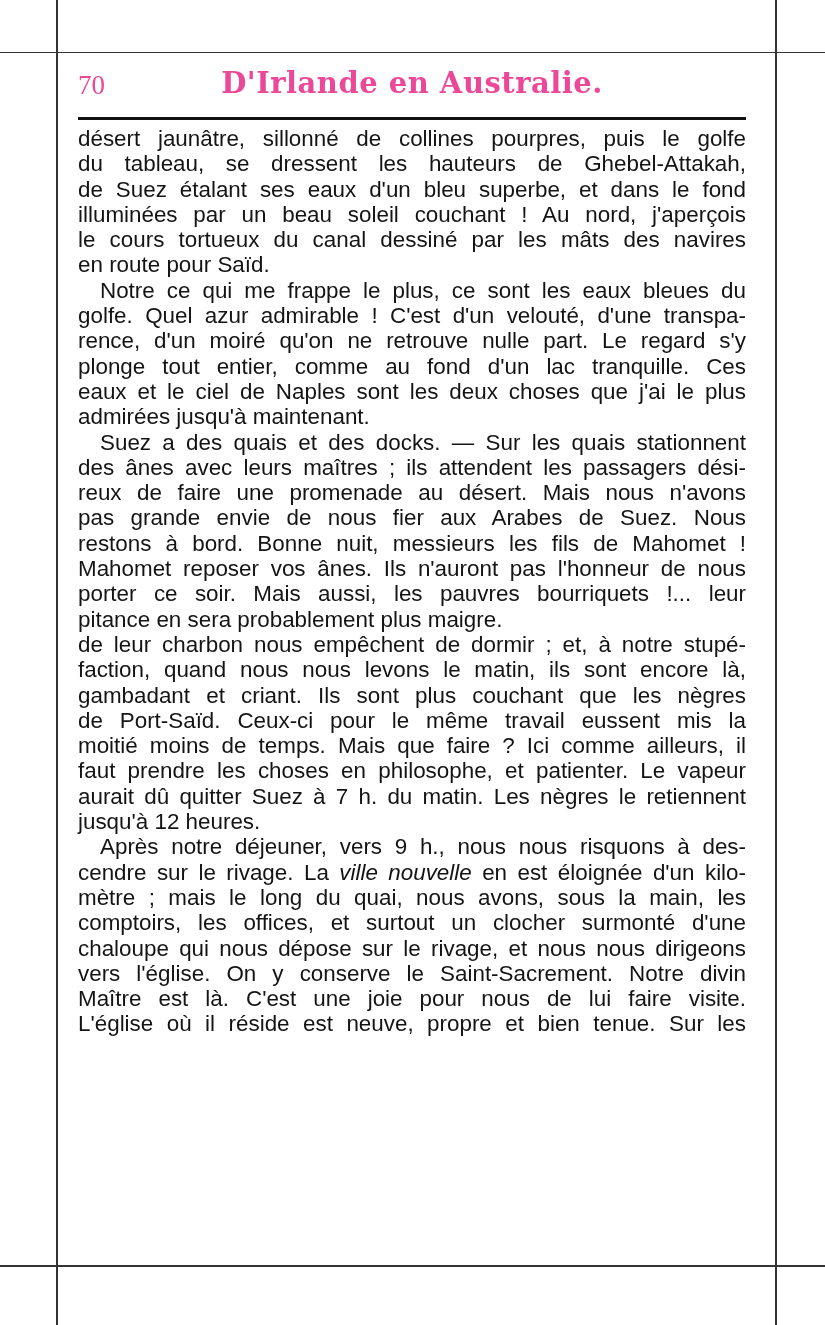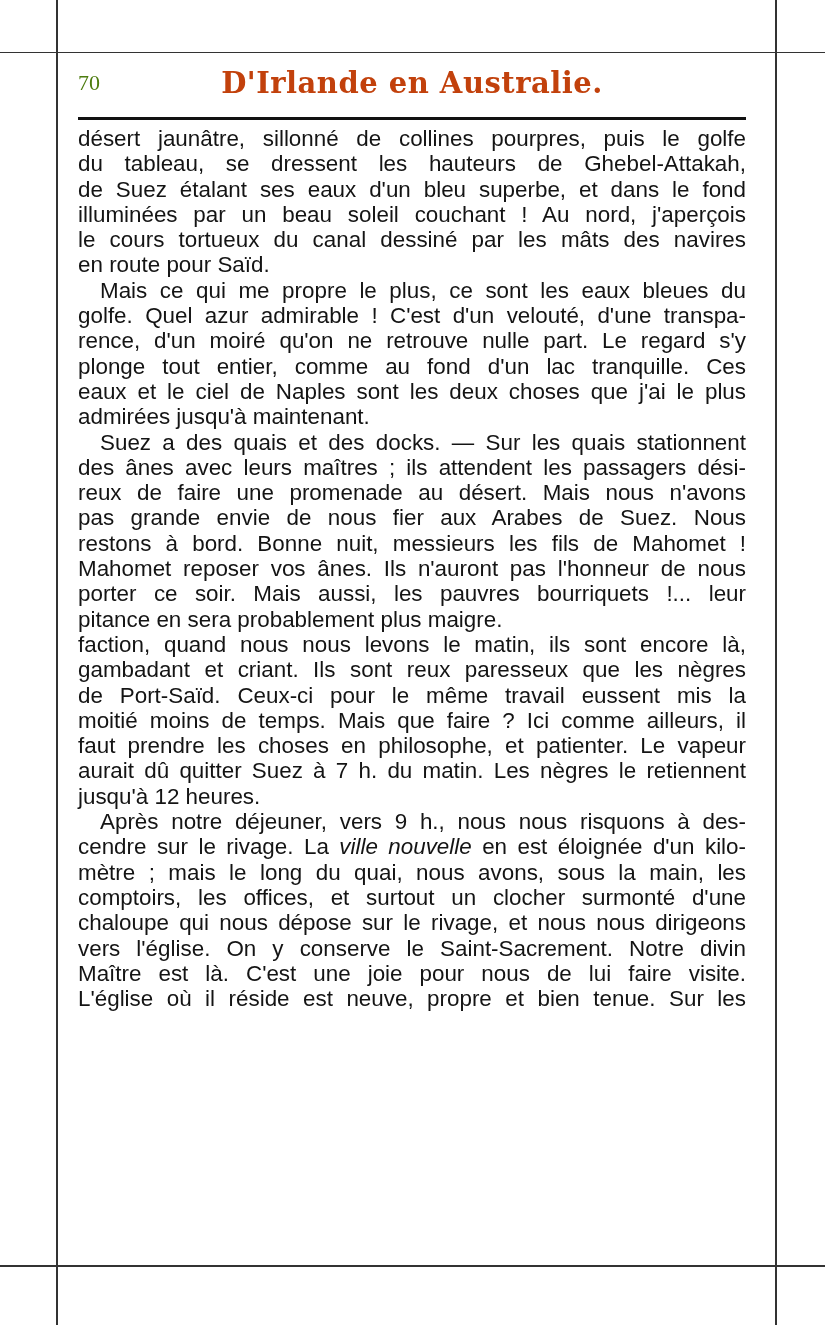--- a/index.html
+++ b/index.html
@@ -1,21 +1,21 @@
 <!DOCTYPE html>
 <html><head>
 <meta charset="utf-8">
 <style>
   html, body { margin: 0; padding: 0; background: #ffffff; }
   body { width: 825px; height: 1325px; position: relative; overflow: hidden; }
   .line-h { position: absolute; height: 2px; background: #333; }
   .line-v { position: absolute; width: 2px; background: #333; }
   .header { position: absolute; left: 78px; top: 66px; width: 668px; height: 44px; }
-  .page-num { position: absolute; left: 0; top: 4px; font-family: "Liberation Serif", serif; font-size: 22px; color: #4d7c0f; }
-  .running-title { position: absolute; left: 0; right: 0; top: 0; text-align: center; font-family: "DejaVu Serif", serif; font-weight: bold; font-size: 29px; color: #c2410c; letter-spacing: 0.5px; }
+  .page-num { position: absolute; left: 0; top: 4px; font-family: "Liberation Serif", serif; font-size: 27px; color: #ec4899; }
+  .running-title { position: absolute; left: 0; right: 0; top: 0; text-align: center; font-family: "DejaVu Serif", serif; font-weight: bold; font-size: 29px; color: #ec4899; letter-spacing: 0.5px; }
   .header-rule { position: absolute; left: 78px; top: 117px; width: 668px; height: 3px; background: #111; }
   .body-text { position: absolute; left: 78px; top: 126px; width: 668px; font-family: Liberation Sans, sans-serif; font-size: 22.4px; line-height: 25.3px; color: #141414; }
   .line { display: block; white-space: nowrap; text-align: justify; text-align-last: justify; height: 25.3px; }
   .line.last { text-align-last: left; }
   .indent { padding-left: 22px; }
   .italic { font-style: italic; }
 </style>
 </head>
 <body>
 
@@ -33,40 +33,41 @@
 <div class="body-text" id="body-text">
     <div>
       <span class="line">désert jaunâtre, sillonné de collines pourpres, puis le golfe</span>
       <span class="line">du tableau, se dressent les hauteurs de Ghebel-Attakah,</span>
       <span class="line">de Suez étalant ses eaux d'un bleu superbe, et dans le fond</span>
       <span class="line">illuminées par un beau soleil couchant ! Au nord, j'aperçois</span>
       <span class="line">le cours tortueux du canal dessiné par les mâts des navires</span>
       <span class="line last">en route pour Saïd.</span>
     </div>
     <div>
-      <span class="line indent">Mais ce qui me propre le plus, ce sont les eaux bleues du</span>
+      <span class="line indent">Notre ce qui me frappe le plus, ce sont les eaux bleues du</span>
       <span class="line">golfe. Quel azur admirable ! C'est d'un velouté, d'une transpa-</span>
       <span class="line">rence, d'un moiré qu'on ne retrouve nulle part. Le regard s'y</span>
       <span class="line">plonge tout entier, comme au fond d'un lac tranquille. Ces</span>
       <span class="line">eaux et le ciel de Naples sont les deux choses que j'ai le plus</span>
       <span class="line last">admirées jusqu'à maintenant.</span>
     </div>
     <div>
       <span class="line indent">Suez a des quais et des docks. — Sur les quais stationnent</span>
       <span class="line">des ânes avec leurs maîtres ; ils attendent les passagers dési-</span>
       <span class="line">reux de faire une promenade au désert. Mais nous n'avons</span>
       <span class="line">pas grande envie de nous fier aux Arabes de Suez. Nous</span>
       <span class="line">restons à bord. Bonne nuit, messieurs les fils de Mahomet !</span>
       <span class="line">Mahomet reposer vos ânes. Ils n'auront pas l'honneur de nous</span>
       <span class="line">porter ce soir. Mais aussi, les pauvres bourriquets !... leur</span>
       <span class="line last">pitance en sera probablement plus maigre.</span>
     </div>
     <div>
+      <span class="line">de leur charbon nous empêchent de dormir ; et, à notre stupé-</span>
       <span class="line">faction, quand nous nous levons le matin, ils sont encore là,</span>
-      <span class="line">gambadant et criant. Ils sont reux paresseux que les nègres</span>
+      <span class="line">gambadant et criant. Ils sont plus couchant que les nègres</span>
       <span class="line">de Port-Saïd. Ceux-ci pour le même travail eussent mis la</span>
       <span class="line">moitié moins de temps. Mais que faire ? Ici comme ailleurs, il</span>
       <span class="line">faut prendre les choses en philosophe, et patienter. Le vapeur</span>
       <span class="line">aurait dû quitter Suez à 7 h. du matin. Les nègres le retiennent</span>
       <span class="line last">jusqu'à 12 heures.</span>
     </div>
     <div>
       <span class="line indent">Après notre déjeuner, vers 9 h., nous nous risquons à des-</span>
       <span class="line">cendre sur le rivage. La <span class="italic">ville nouvelle</span> en est éloignée d'un kilo-</span>
       <span class="line">mètre ; mais le long du quai, nous avons, sous la main, les</span>

